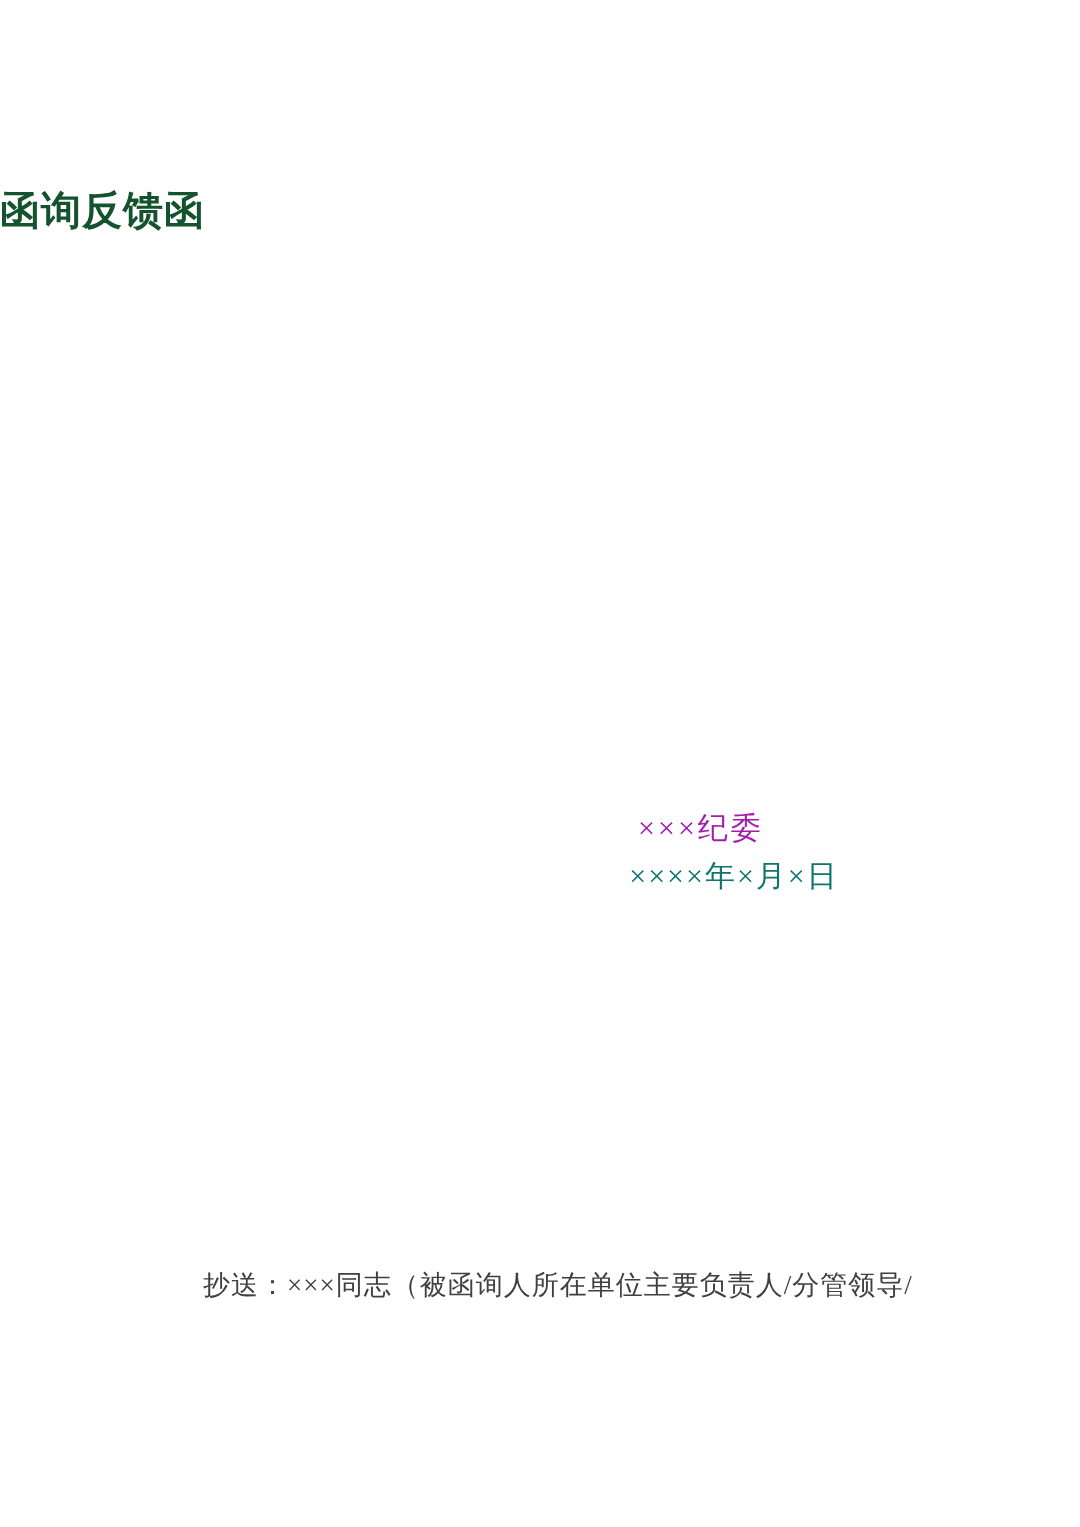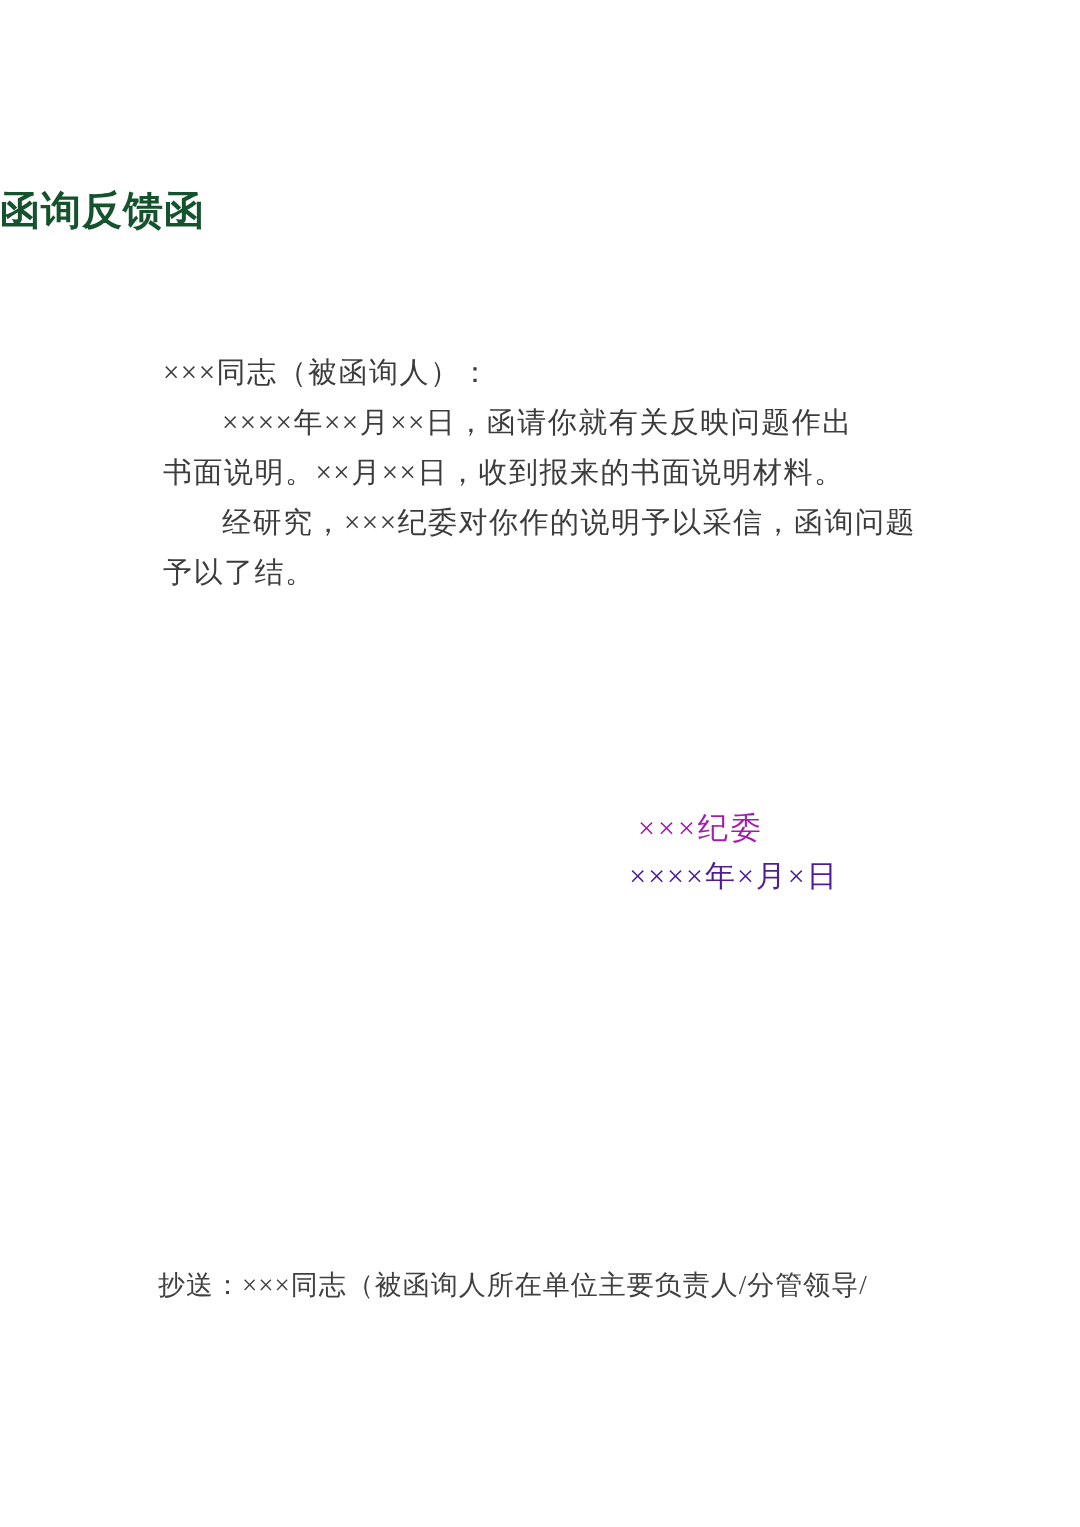--- a/index.html
+++ b/index.html
@@ -53,55 +53,49 @@
     font-size: 30px;
     line-height: 48px;
     letter-spacing: 3px;
     white-space: nowrap;
   }
   .sig-date {
     position: absolute;
     top: 852px;
     left: 734px;
     transform: translateX(-50%);
-    color: #4c1d95;
+    color: #0f766e;
     font-size: 30px;
     line-height: 48px;
     letter-spacing: 2px;
     white-space: nowrap;
   }
   .cc-block {
     position: absolute;
     left: 158px;
     top: 1260px;
     width: 800px;
     color: #404040;
     font-size: 27px;
     line-height: 50px;
     letter-spacing: 1px;
     white-space: nowrap;
   }
   .cc-line {
     height: 50px;
+    margin-left: 45px;
   }
 </style>
 </head>
 <body>
 
 <div class="page">
 
   <div class="doc-title">函询反馈函</div>
 
-  <div class="body-block">
-    <div class="body-line">×××同志（被函询人）：</div>
-    <div class="body-line indent">××××年××月××日，函请你就有关反映问题作出</div>
-    <div class="body-line">书面说明。××月××日，收到报来的书面说明材料。</div>
-    <div class="body-line indent">经研究，×××纪委对你作的说明予以采信，函询问题</div>
-    <div class="body-line">予以了结。</div>
-  </div>
 
   <div class="sig-org">×××纪委</div>
 
   <div class="sig-date">××××年×月×日</div>
 
   <div class="cc-block">
     <div class="cc-line">抄送：×××同志（被函询人所在单位主要负责人/分管领导/</div>
   </div>
 
 </div>

